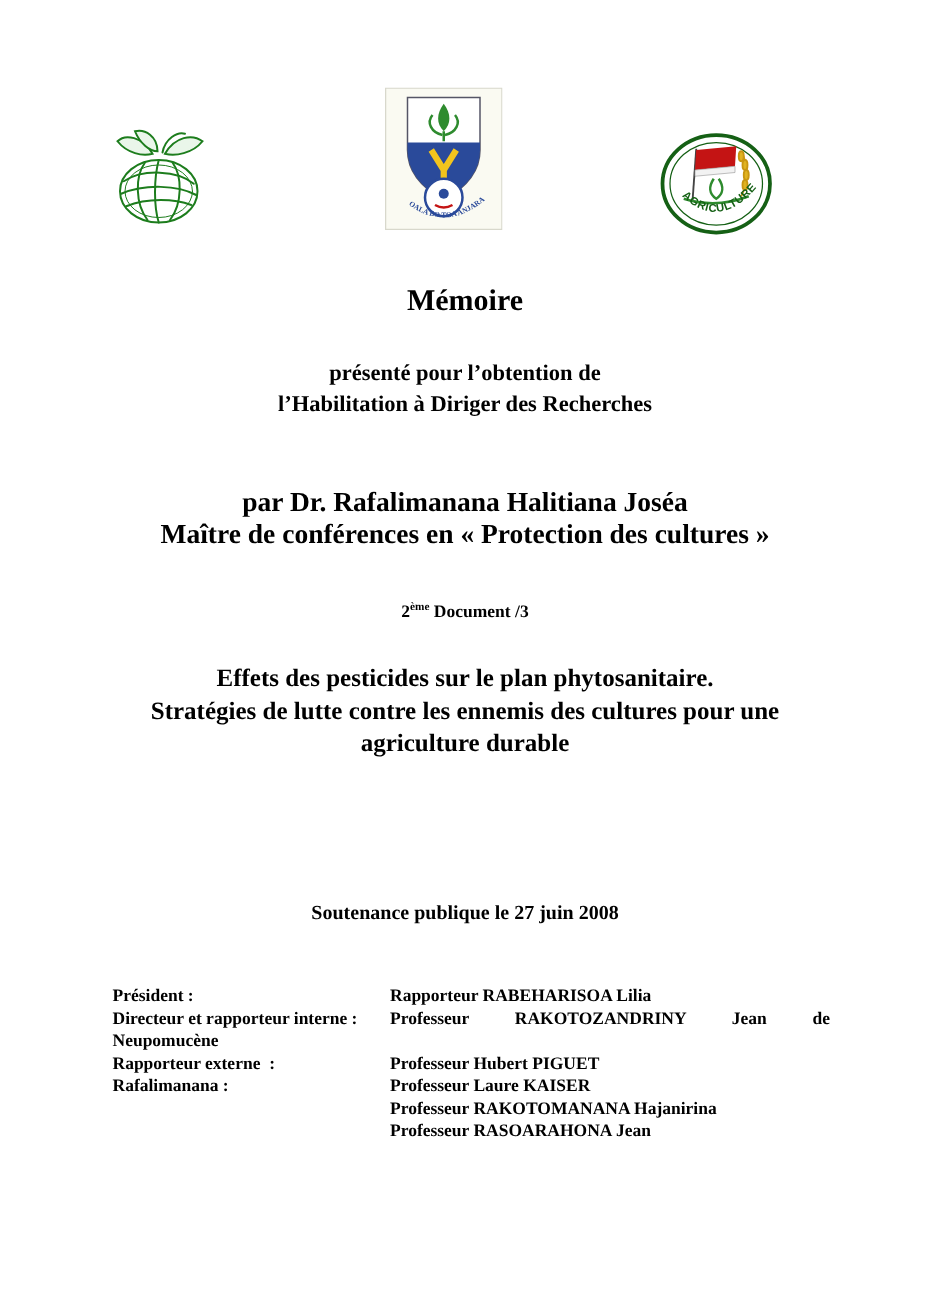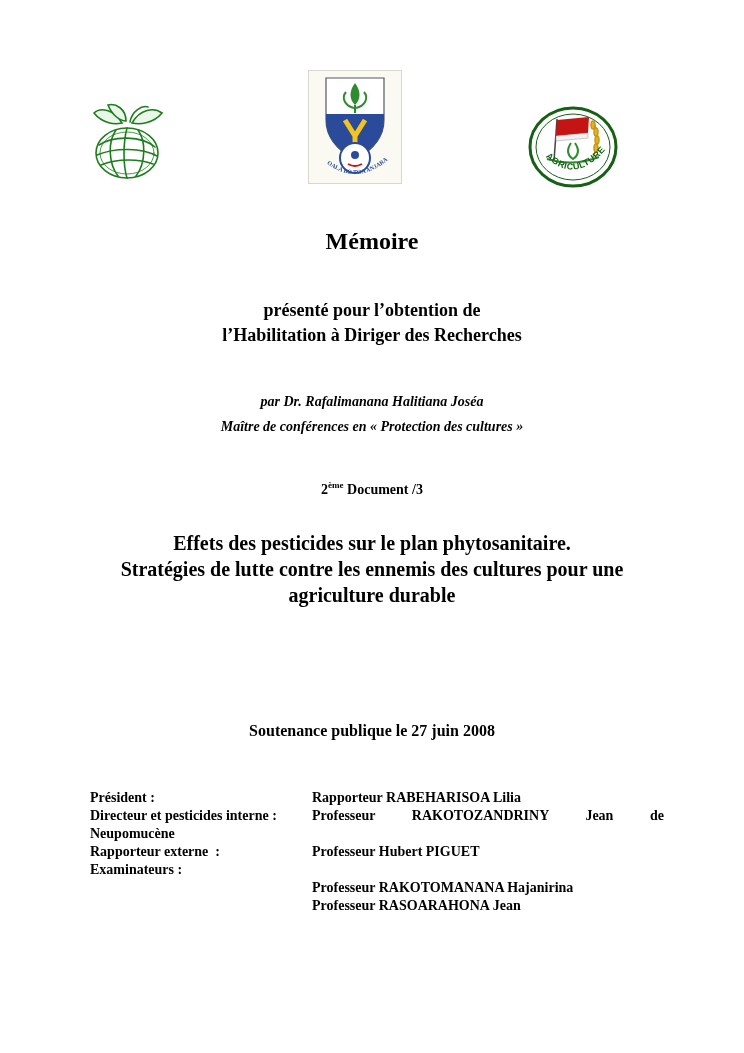--- a/index.html
+++ b/index.html
@@ -14,22 +14,22 @@
     color: #000000;
     overflow: hidden;
   }
   .abs { position: absolute; }
   .centered { left: 0; right: 0; text-align: center; }
   .logo { position: absolute; }
   .logo-left   { left: 86px;  top: 103px; }
   .logo-center { left: 308px; top: 70px; }
   .logo-right  { left: 527px; top: 105px; }
   .doc-title   { top: 228px; font-size: 24px; margin: 0; font-weight: 700; }
-  .subtitle    { top: 298px; font-size: 18px; line-height: 25px; }
-  .author      { top: 389px; font-size: 14px; line-height: 25px; font-style: italic; }
+  .subtitle    { top: 286px; font-size: 18px; line-height: 25px; }
+  .author      { top: 389px; font-size: 22px; line-height: 25px; }
   .docnum      { top: 480px; font-size: 14px; }
   .docnum sup  { font-size: 9px; }
   .main-title  { top: 530px; font-size: 20px; line-height: 26px; padding: 0 40px; }
   .defense     { top: 722px; font-size: 16px; }
   .jury        { top: 789px; left: 90px; width: 574px; font-size: 14px; line-height: 18px; }
   .jury-row    { display: flex; }
   .jury-label  { width: 222px; flex: 0 0 222px; white-space: pre; }
   .jury-name   { flex: 1; }
   .justify-last { text-align: justify; text-align-last: justify; }
   .pre { white-space: pre; }
@@ -122,32 +122,33 @@
   </div>
 
   <div class="abs centered defense">Soutenance publique le 27 juin 2008</div>
 
   <div class="abs jury">
     <div class="jury-row">
       <span class="jury-label">Président :</span>
       <span class="jury-name">Rapporteur RABEHARISOA Lilia</span>
     </div>
     <div class="jury-row">
-      <span class="jury-label">Directeur et pesticides interne :</span>
+      <span class="jury-label">Directeur et rapporteur interne :</span>
       <span class="jury-name justify-last">Professeur RAKOTOZANDRINY Jean de</span>
     </div>
     <div class="jury-row">
       <span>Neupomucène</span>
     </div>
     <div class="jury-row">
       <span class="jury-label">Rapporteur externe  :</span>
       <span class="jury-name">Professeur Hubert PIGUET</span>
     </div>
     <div class="jury-row">
-      <span class="jury-label">Examinateurs :</span>
+      <span class="jury-label">Rafalimanana :</span>
+      <span class="jury-name">Professeur Laure KAISER</span>
     </div>
     <div class="jury-row">
       <span class="jury-label"></span>
       <span class="jury-name">Professeur RAKOTOMANANA Hajanirina</span>
     </div>
     <div class="jury-row">
       <span class="jury-label"></span>
       <span class="jury-name">Professeur RASOARAHONA Jean</span>
     </div>
   </div>

